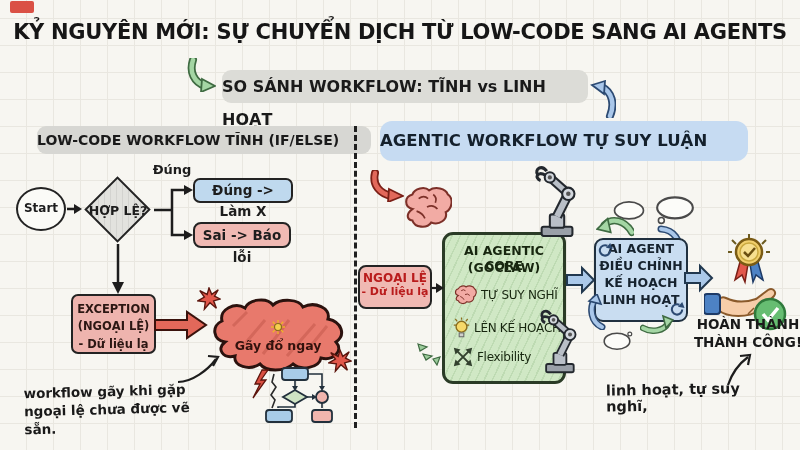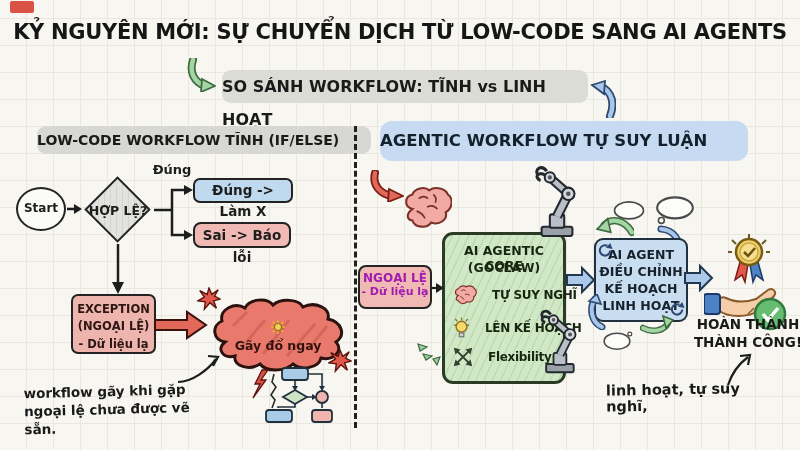--- a/index.html
+++ b/index.html
@@ -29,29 +29,29 @@
   .box-false{left:193px;top:222px;width:98px;height:26px;border-radius:8px;background:#f0b9b3;font-size:13.5px;line-height:22px;}
   .exc{left:71px;top:294px;width:85px;height:60px;border-radius:7px;background:#eeb4ae;font-size:11.5px;line-height:1.5;padding-top:5px;color:#2c1713;}
   .cloudwrap{left:203px;top:295px;width:150px;height:80px;}
   .cloudtext{position:absolute;width:100%;text-align:center;font-weight:800;color:#33120d;}
   .ct1{top:25px;font-size:12.5px;display:flex;justify-content:center;gap:3px;align-items:center;}
   .ct2{top:43px;font-size:12.5px;}
   .hand-note{font-weight:600;color:#191919;}
   .note-l{left:24px;top:382px;width:180px;font-size:13.5px;line-height:1.35;transform:rotate(-1.5deg);}
   .note-r{left:606px;top:381px;width:180px;font-size:14.5px;transform:rotate(-1deg);}
   .divider{left:354px;top:126px;height:302px;width:0;border-left:3px dashed #202020;}
-  .exc2{left:358px;top:265px;width:74px;height:44px;border-radius:8px;background:#f0b9b3;padding-top:4px;color:#a21caf;}
+  .exc2{left:358px;top:265px;width:74px;height:44px;border-radius:8px;background:#f0b9b3;padding-top:4px;color:#b91c1c;}
   .exc2 .a{font-size:12px;font-weight:800;}
   .exc2 .b{font-size:11px;font-weight:600;}
   .greenbox{left:442px;top:196px;width:124px;height:152px;border:3px solid #2a3b26;border-radius:11px;box-sizing:border-box;background:#d0e8c5;
     background-image:repeating-linear-gradient(115deg, transparent 0 6px, rgba(96,150,84,.16) 6px 7.5px);margin-top:36px;}
   .coret{position:absolute;width:100%;text-align:center;font-weight:800;font-size:12.5px;color:#17260f;}
-  .corerow{position:absolute;left:8px;display:flex;align-items:center;gap:15px;font-weight:700;font-size:12px;color:#17260f;white-space:nowrap;letter-spacing:-0.3px;}
+  .corerow{position:absolute;left:8px;display:flex;align-items:center;gap:4px;font-weight:400;font-size:12px;color:#17260f;white-space:nowrap;letter-spacing:-0.3px;}
   .agentbox{left:594px;top:238px;width:94px;height:84px;border:2.5px solid #20303f;border-radius:9px;box-sizing:border-box;background:#c9ddf1;
-    text-align:center;font-size:12.5px;font-weight:800;line-height:17px;padding-top:6px;color:#16222e;}
+    text-align:center;font-size:12.5px;font-weight:800;line-height:17px;padding-top:0;color:#16222e;}
   .success{left:692px;top:316px;width:112px;text-align:center;font-size:13.5px;font-weight:800;line-height:1.3;color:#1a1a1a;}
 </style>
 </head>
 <body>
 
 <div class="canvas">
 
   <div class="abs corner-mark"></div>
   <div class="abs title">KỶ NGUYÊN MỚI: SỰ CHUYỂN DỊCH TỪ LOW-CODE SANG AI AGENTS</div>
   <svg class="abs" style="left:186px;top:58px" width="30" height="34" viewBox="0 0 30 34">

